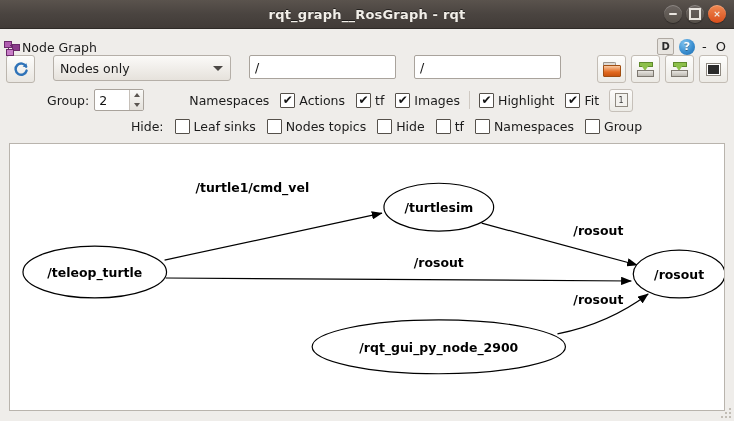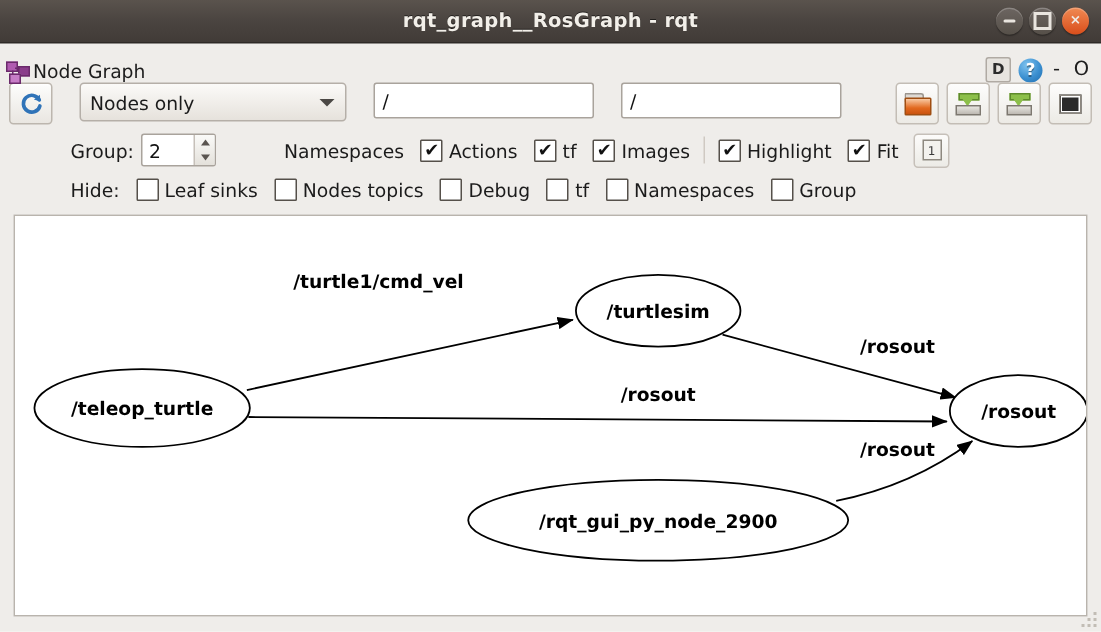--- a/index.html
+++ b/index.html
@@ -170,21 +170,21 @@
     display:flex;align-items:center;justify-content:center;
   }
   .onebtn .in{
     width:11px;height:12px;border:1px solid #8e8980;background:#f3f2ee;
     font-size:8px;display:flex;align-items:center;justify-content:center;color:#3a3a3a;
   }
 
   
   .toolbar3{
     flex:0 0 26px;height:26px;display:flex;align-items:center;
-    padding:0 8px;font-size:12.5px;color:#1b1b1b;
+    padding:0 8px;font-size:12.5px;color:#1b1b1b;justify-content:center;
   }
   .toolbar3 .cbwrap:first-of-type{margin-left:8px;}
 
   
   .canvaswrap{flex:1;padding:4px 9px 10px 9px;display:flex;}
   .canvas{
     flex:1;background:#ffffff;border:1px solid #b9b4ad;position:relative;overflow:hidden;
   }
   .canvas svg{display:block;width:100%;height:100%;}
   .nodelabel{
@@ -343,21 +343,21 @@
     <span class="cbwrap">
       <span class="cbox off">✔</span>
       <span>Leaf sinks</span>
     </span>
     <span class="cbwrap">
       <span class="cbox off">✔</span>
       <span>Nodes topics</span>
     </span>
     <span class="cbwrap">
       <span class="cbox off">✔</span>
-      <span>Debug</span>
+      <span>Hide</span>
     </span>
     <span class="cbwrap">
       <span class="cbox off">✔</span>
       <span>tf</span>
     </span>
     <span class="cbwrap">
       <span class="cbox off">✔</span>
       <span>Namespaces</span>
     </span>
     <span class="cbwrap">

